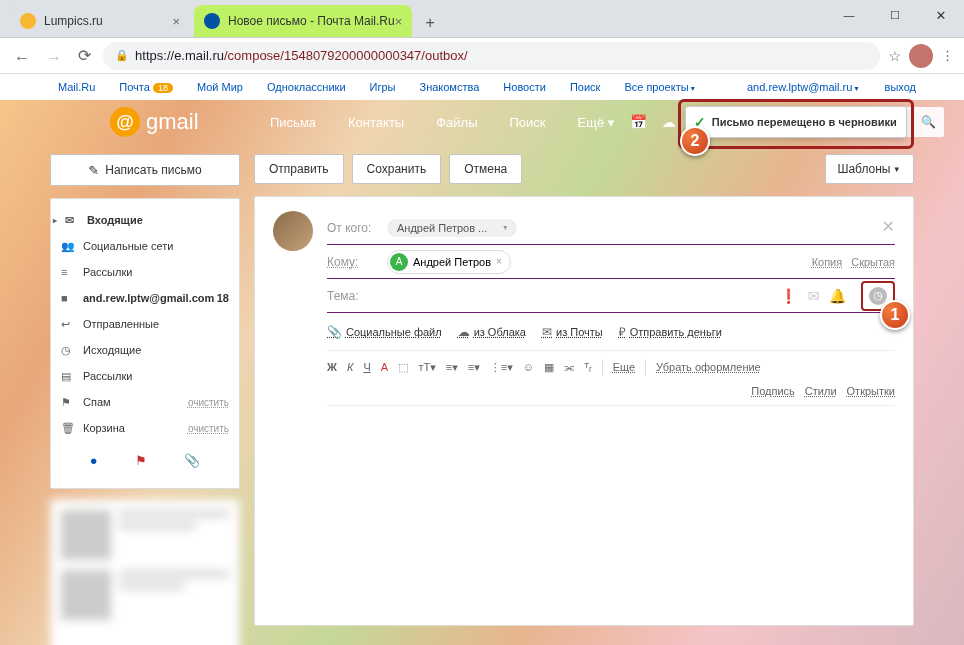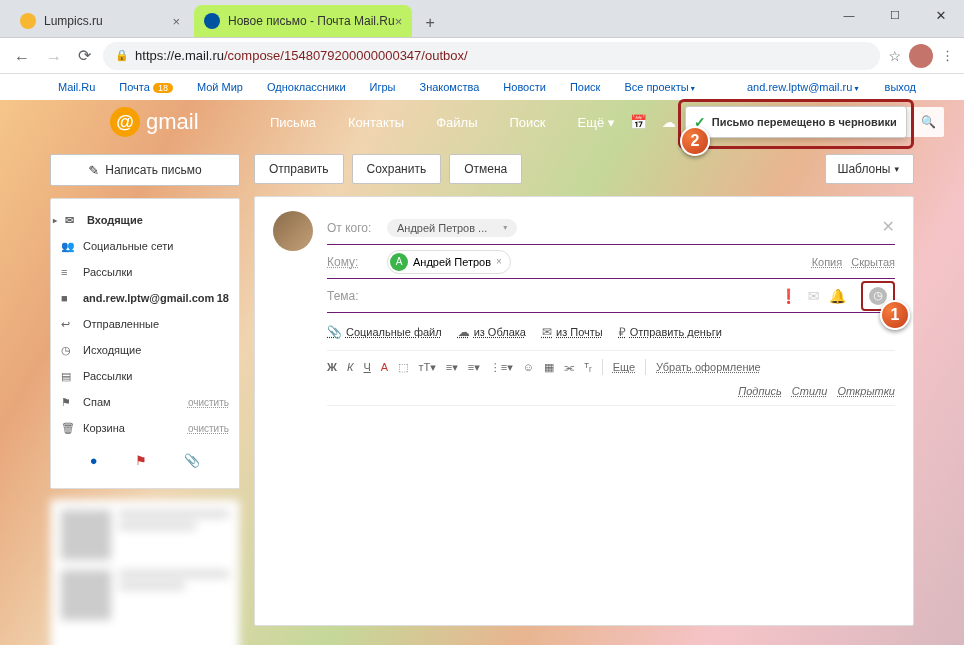--- a/index.html
+++ b/index.html
@@ -116,21 +116,21 @@
 .attach-link .ai { font-size:12px; color:#666; }
 
 .toolbar { display:flex; align-items:center; gap:10px; padding:8px 0; font-size:12px; color:#666; border-bottom:1px solid #eee; flex-wrap:wrap; }
 .toolbar .tb { font-size:11px; }
 .toolbar .b { font-weight:bold; }
 .toolbar .i { font-style:italic; }
 .toolbar .u { text-decoration:underline; }
 .toolbar .col { color:#c73030; }
 .toolbar .sep { width:1px; height:16px; background:#ddd; }
 .toolbar .more { text-decoration:underline dotted; font-size:11px; }
-.toolbar .rlinks { margin-left:auto; display:flex; gap:10px; font-size:11px;font-style:italic; }
+.toolbar .rlinks { margin-left:auto; display:flex; gap:10px; font-size:11px; }
 .toolbar .rlinks span { text-decoration:underline dotted; color:#666; }
 </style>
 </head>
 <body>
 
 <div class="win-controls">
   <div class="win-btn">—</div>
   <div class="win-btn">☐</div>
   <div class="win-btn">✕</div>
 </div>

